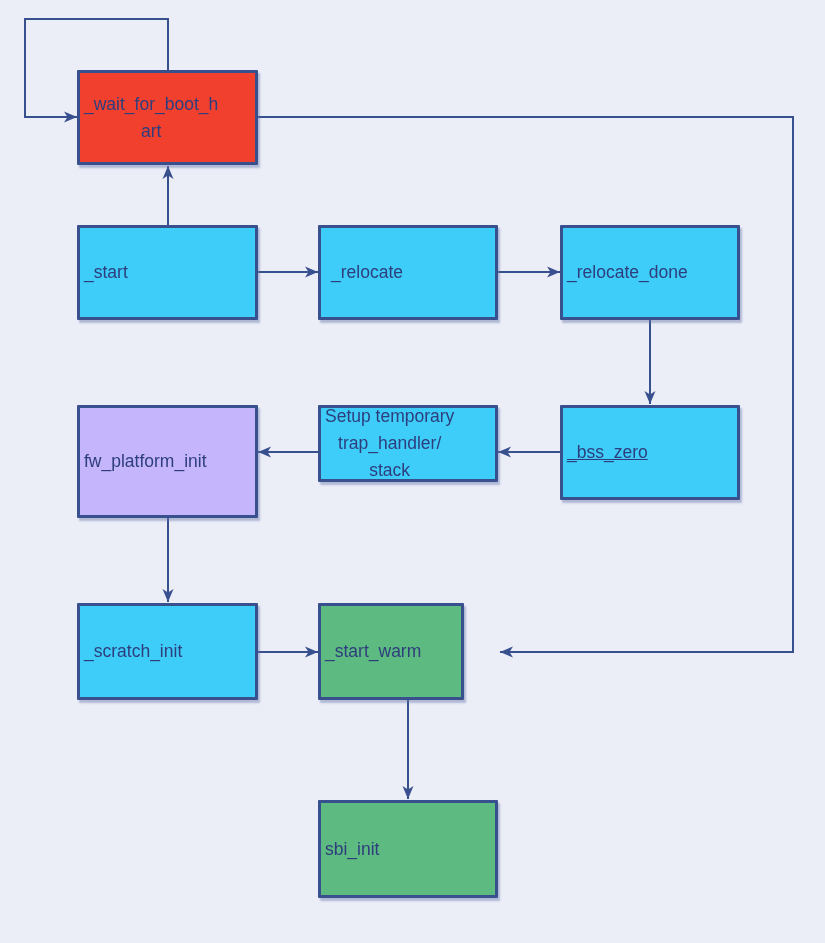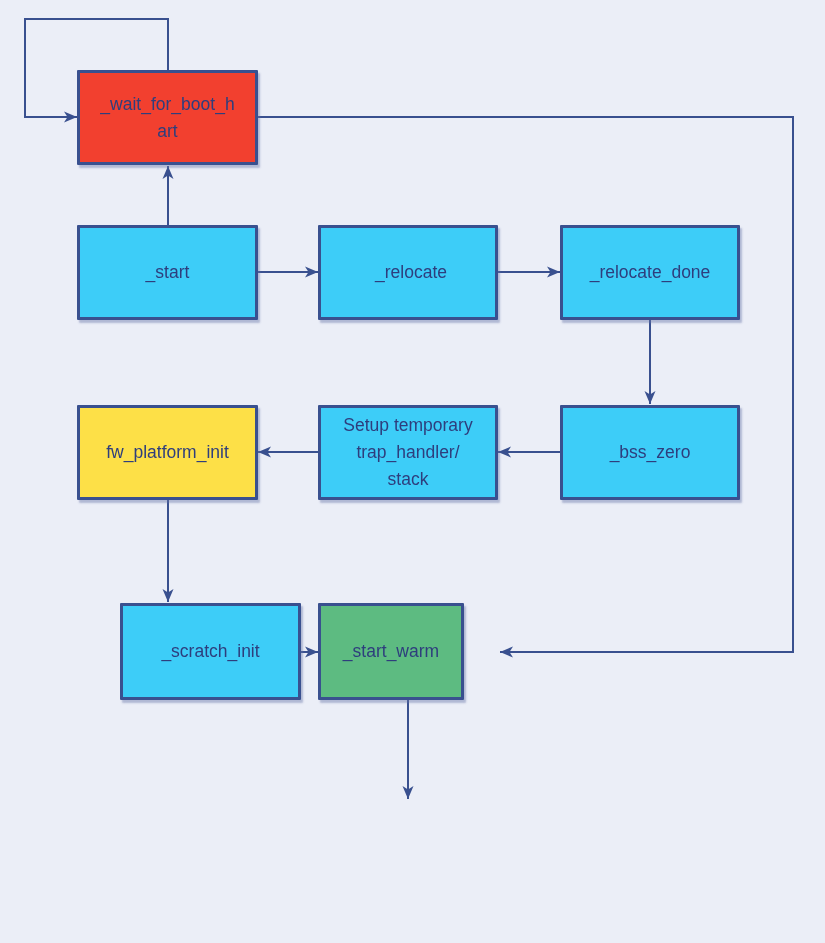--- a/index.html
+++ b/index.html
@@ -25,21 +25,21 @@
     fill: none;
     stroke-width: 2;
   }
   .node {
     position: absolute;
     box-sizing: border-box;
     border: 3px solid #39508f;
     border-radius: 1px;
     display: flex;
     align-items: center;
-    justify-content: center;
+    justify-content: flex-start;
     text-align: center;
     font-size: 17.5px;
     line-height: 27px;
     white-space: pre-line;
     box-shadow: 2px 3px 2px rgba(104, 118, 168, 0.45);
   }
   .node span {
     display: block;
     padding: 0 4px;
   }
@@ -64,20 +64,21 @@
       <polyline points="168,500 168,602" stroke="#39508f" marker-end="url(#arrowhead)"></polyline>
       <polyline points="258,652 318,652" stroke="#39508f" marker-end="url(#arrowhead)"></polyline>
       <polyline points="258,117 793,117 793,652 500,652" stroke="#39508f" marker-end="url(#arrowhead)"></polyline>
       <polyline points="408,700 408,799" stroke="#39508f" marker-end="url(#arrowhead)"></polyline>
     </svg>
 <div class="node" style="left: 77px; top: 70px; width: 181px; height: 95px; background: rgb(242, 64, 47); color: rgb(46, 62, 125);"><span>_wait_for_boot_h
 art</span></div>
     <div class="node" style="left: 77px; top: 225px; width: 181px; height: 95px; background: rgb(61, 205, 248); color: rgb(46, 62, 125);"><span>_start</span></div>
     <div class="node" style="left: 318px; top: 225px; width: 180px; height: 95px; background: rgb(61, 205, 248); color: rgb(46, 62, 125); padding-left: 6px;"><span>_relocate</span></div>
     <div class="node" style="left: 560px; top: 225px; width: 180px; height: 95px; background: rgb(61, 205, 248); color: rgb(46, 62, 125);"><span>_relocate_done</span></div>
-    <div class="node" style="left: 77px; top: 405px; width: 181px; height: 95px; background: #fde047; color: rgb(46, 62, 125);"><span>fw_platform_init</span></div>
-    <div class="node" style="left: 318px; top: 405px; width: 180px; height: 95px; background: rgb(61, 205, 248); color: rgb(46, 62, 125);"><span>Setup temporary
+    <div class="node" style="left: 77px; top: 405px; width: 181px; height: 113px; background: #c4b5fd; color: rgb(46, 62, 125);"><span>fw_platform_init</span></div>
+    <div class="node" style="left: 318px; top: 405px; width: 180px; height: 77px; background: rgb(61, 205, 248); color: rgb(46, 62, 125);"><span>Setup temporary
 trap_handler/
 stack</span></div>
-    <div class="node" style="left: 560px; top: 405px; width: 180px; height: 95px; background: rgb(61, 205, 248); color: rgb(46, 62, 125);"><span>_bss_zero</span></div>
-    <div class="node" style="left: 77px; top: 603px; width: 181px; height: 97px; background: rgb(61, 205, 248); color: rgb(46, 62, 125); margin-left: 43px;"><span>_scratch_init</span></div>
+    <div class="node" style="left: 560px; top: 405px; width: 180px; height: 95px; background: rgb(61, 205, 248); color: rgb(46, 62, 125); text-decoration: underline;"><span>_bss_zero</span></div>
+    <div class="node" style="left: 77px; top: 603px; width: 181px; height: 97px; background: rgb(61, 205, 248); color: rgb(46, 62, 125);"><span>_scratch_init</span></div>
     <div class="node" style="left: 318px; top: 603px; width: 146px; height: 97px; background: rgb(93, 187, 129); color: rgb(46, 62, 125);"><span>_start_warm</span></div>
+    <div class="node" style="left: 318px; top: 800px; width: 180px; height: 98px; background: rgb(93, 187, 129); color: rgb(46, 62, 125);"><span>sbi_init</span></div>
   </div>
 
 </body></html>

